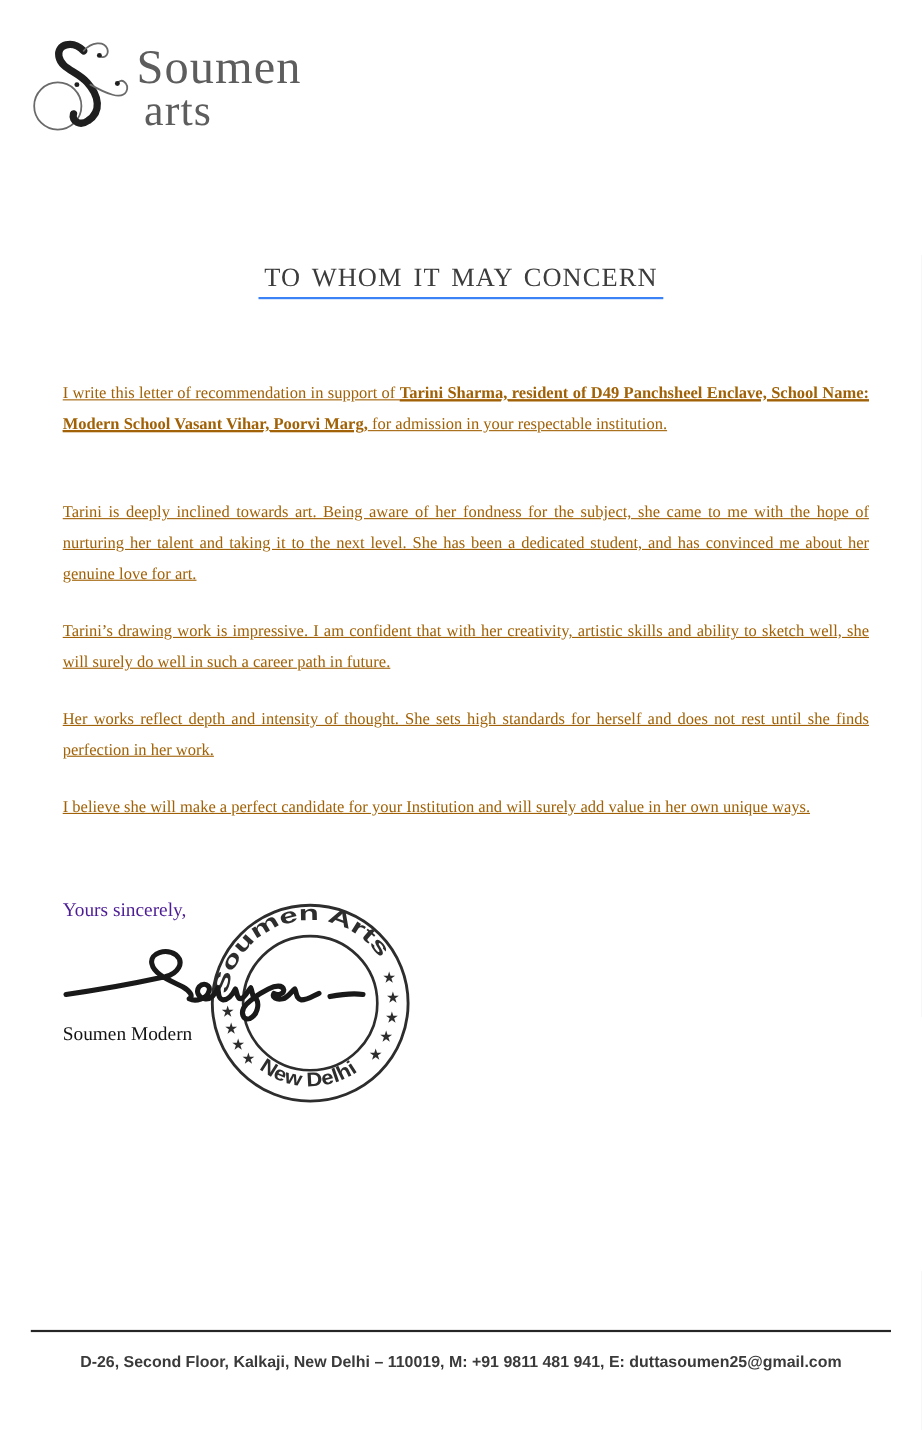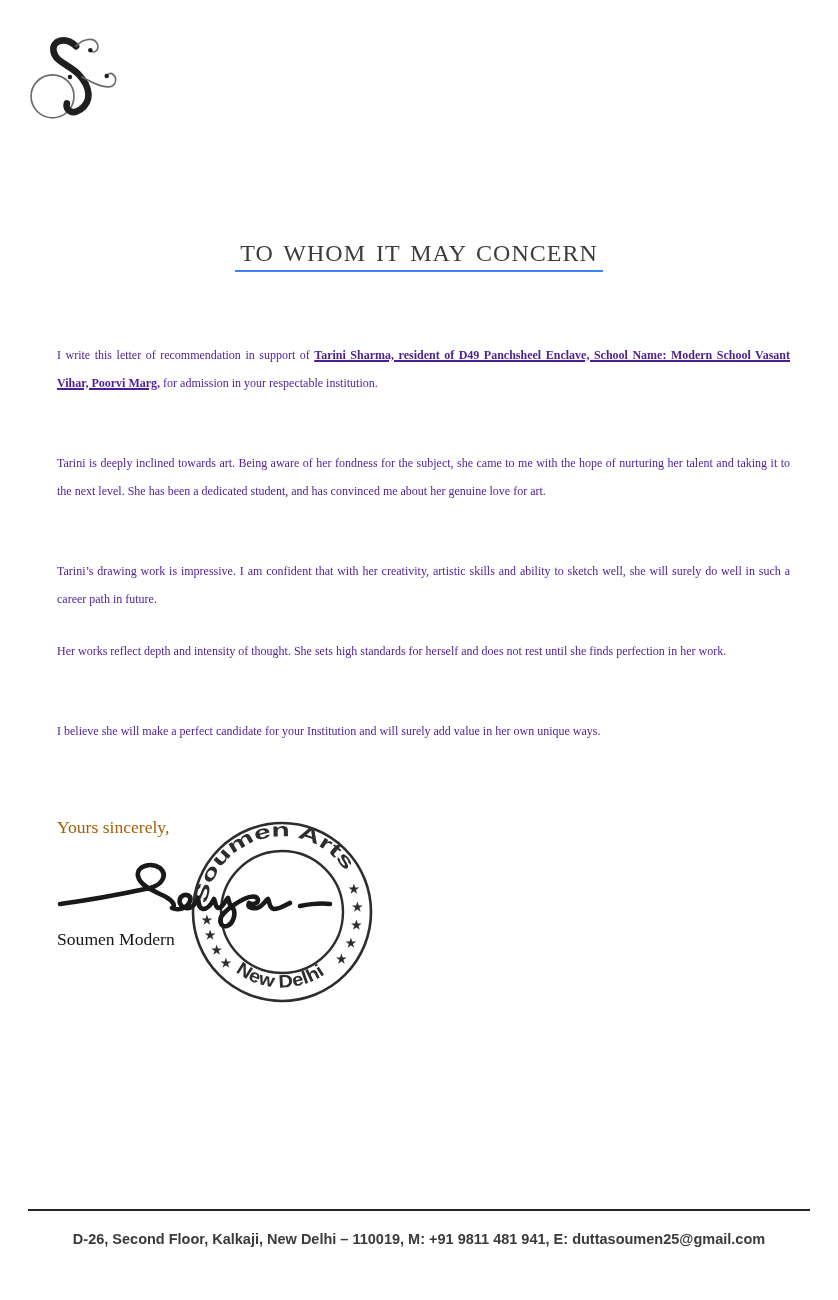--- a/index.html
+++ b/index.html
@@ -26,31 +26,31 @@
     display:inline-block;
     font-size:24px; letter-spacing:1px; word-spacing:3px;
     color:#3c3c3c;
     border-bottom:2px solid #3b82f6;
     padding:0 5px 3px 5px;
   }
 
   
   .para {
     position:absolute; left:57px; width:733px;
-    font-size:12px; line-height:28px;
-    text-align:justify; color:#4c1d95;
+    font-size:15px; line-height:28px;
+    text-align:justify; color:#a16207;text-decoration:underline;
   }
   #p1 { top:329px; }
   #p2 { top:437px; }
   #p3 { top:545px; }
   #p4 { top:625px; }
   #p5 { top:705px; }
   .highlight { font-weight:bold; text-decoration:underline; text-decoration-thickness:1.5px; }
 
-  .closing   { position:absolute; left:57px; top:817px; font-size:17.6px; color:#a16207; }
+  .closing   { position:absolute; left:57px; top:817px; font-size:17.6px; color:#4c1d95; }
   .signatory { position:absolute; left:57px; top:929px; font-size:17.6px; color:#141414; }
 
   
   .stamp     { position:absolute; left:187px; top:817px; width:190px; height:190px; }
   .signature { position:absolute; left:52px;  top:856px; width:285px; height:78px; }
   .sig-stroke { fill:none; stroke:#191919; stroke-width:4.6; stroke-linecap:round; stroke-linejoin:round; }
   .stamp-ring { fill:none; stroke:#2d2d2d; }
   .stamp-text { font-family:"Liberation Sans", sans-serif; font-weight:bold; fill:#2d2d2d; }
   .mono-thick { fill:none; stroke:#1f1f1f; stroke-width:6.5; stroke-linecap:round; }
   .mono-thin  { fill:none; stroke:#6a6a6a; stroke-width:1.6; stroke-linecap:round; }
@@ -74,20 +74,24 @@
   <div class="logo">
     <svg class="logo-mark" viewBox="0 0 96 90">
       <circle cx="27" cy="61" r="21" class="mono-thin"></circle>
       <circle cx="44" cy="42" r="2.2" class="mono-dot"></circle>
       <path class="mono-thick" d="M50,12 C40,2 26,6 28,17 C30,28 44,30 53,40 C64,52 66,66 54,74 C47,79 39,75 41,68"></path>
       <path class="mono-thin" d="M50,12 C57,4 68,3 71,10 C73,16 67,20 64,16"></path>
       <circle cx="64" cy="16" r="2.2" class="mono-dot"></circle>
       <path class="mono-thin" d="M56,42 C70,50 84,56 88,48 C91,41 83,35 80,41"></path>
       <circle cx="80" cy="41" r="2.2" class="mono-dot"></circle>
     </svg>
+    <div class="logo-text">
+      <div class="logo-name">Soumen</div>
+      <div class="logo-sub">arts</div>
+    </div>
   </div>
 
   <div class="title-wrap">
     <span class="title">TO WHOM IT MAY CONCERN</span>
   </div>
 
   <p class="para" id="p1"><span>I write this letter of recommendation in support of </span><span class="highlight">Tarini Sharma, resident of D49 Panchsheel Enclave, School Name: Modern School Vasant Vihar, Poorvi Marg,</span><span> for admission in your respectable institution.</span></p>
 
   <p class="para" id="p3">Tarini’s drawing work is impressive. I am confident that with her creativity, artistic skills and ability to sketch well, she will surely do well in such a career path in future.</p>
   <p class="para" id="p2">Tarini is deeply inclined towards art. Being aware of her fondness for the subject, she came to me with the hope of nurturing her talent and taking it to the next level. She has been a dedicated student, and has convinced me about her genuine love for art.</p>

